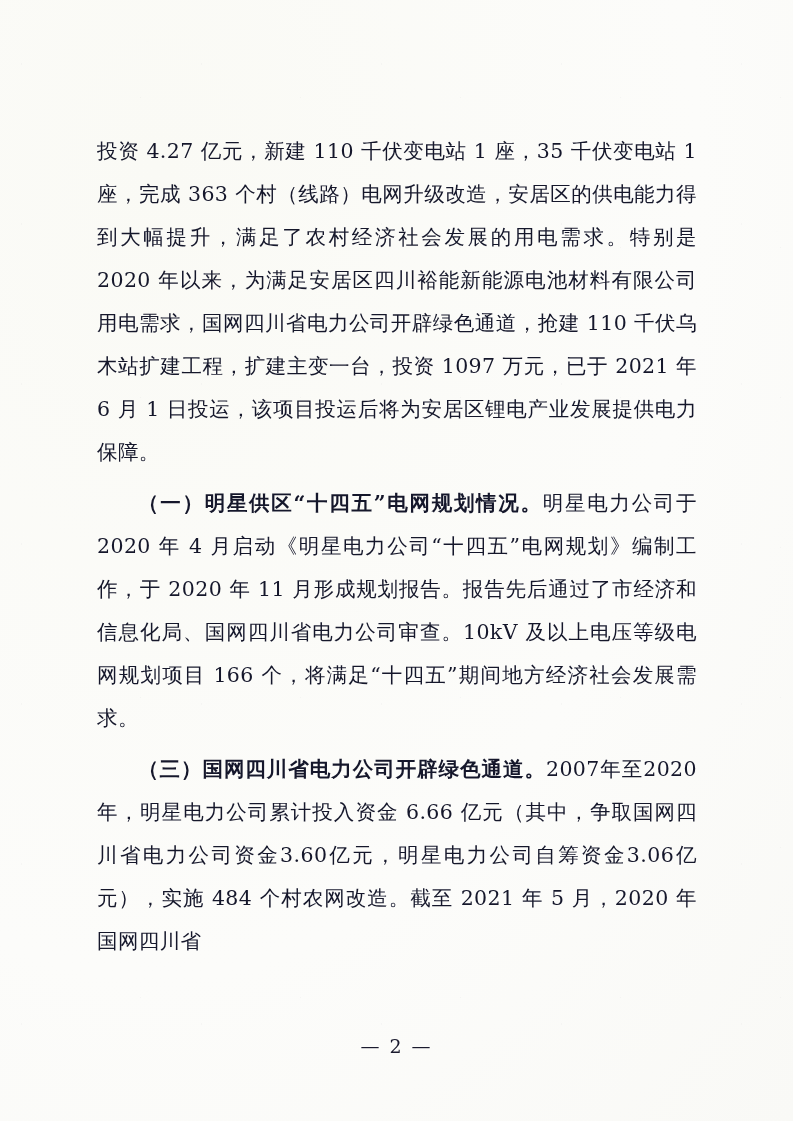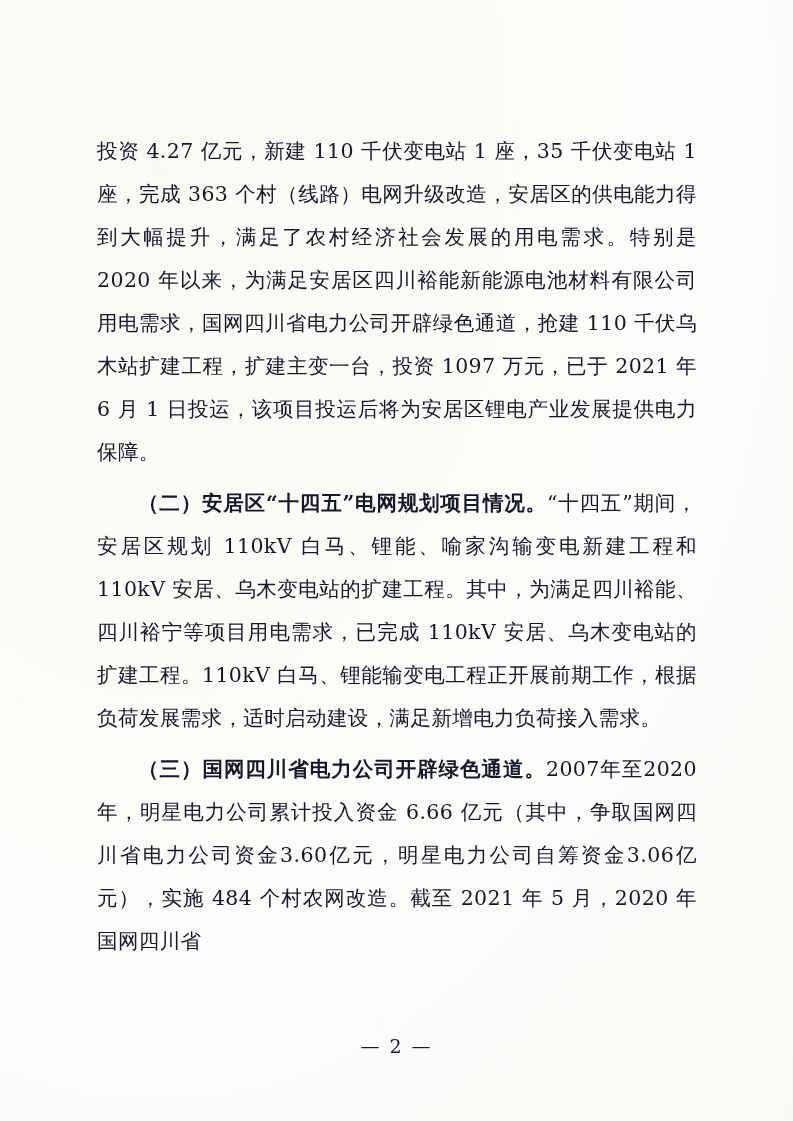--- a/index.html
+++ b/index.html
@@ -85,24 +85,24 @@
   <div class="paper-tint"></div>
   <div class="speckle"></div>
 
   <div class="content">
 
     <p class="para">
       <span>投资 4.27 亿元，新建 110 千伏变电站 1 座，35 千伏变电站 1 座，完成 363 个村（线路）电网升级改造，安居区的供电能力得到大幅提升，满足了农村经济社会发展的用电需求。特别是 2020 年以来，为满足安居区四川裕能新能源电池材料有限公司用电需求，国网四川省电力公司开辟绿色通道，抢建 110 千伏乌木站扩建工程，扩建主变一台，投资 1097 万元，已于 2021 年 6 月 1 日投运，该项目投运后将为安居区锂电产业发展提供电力保障。</span>
     </p>
 
 
+    <p class="para indent gap">
+      <span class="bold-head">（一）明星供区“十四五”电网规划情况。</span><span>明星电力公司于 2020 年 4 月启动《明星电力公司“十四五”电网规划》编制工作，于 2020 年 11 月形成规划报告。报告先后通过了市经济和信息化局、国网四川省电力公司审查。10kV 及以上电压等级电网规划项目 166 个，将满足“十四五”期间地方经济社会发展需求。</span>
+    </p>
 
-    <p class="para indent gap">
-      <span class="bold-head">（二）安居区“十四五”电网规划项目情况。</span><span>“十四五”期间，安居区规划 110kV 白马、锂能、喻家沟输变电新建工程和 110kV 安居、乌木变电站的扩建工程。其中，为满足四川裕能、四川裕宁等项目用电需求，已完成 110kV 安居、乌木变电站的扩建工程。110kV 白马、锂能输变电工程正开展前期工作，根据负荷发展需求，适时启动建设，满足新增电力负荷接入需求。</span>
-    </p>
 
     <p class="para indent gap">
       <span class="bold-head">（三）国网四川省电力公司开辟绿色通道。</span><span>2007年至2020年，明星电力公司累计投入资金 6.66 亿元（其中，争取国网四川省电力公司资金3.60亿元，明星电力公司自筹资金3.06亿元），实施 484 个村农网改造。截至 2021 年 5 月，2020 年国网四川省</span>
     </p>
 
   </div>
 
   <div class="footer">— 2 —</div>
 </div>
 

